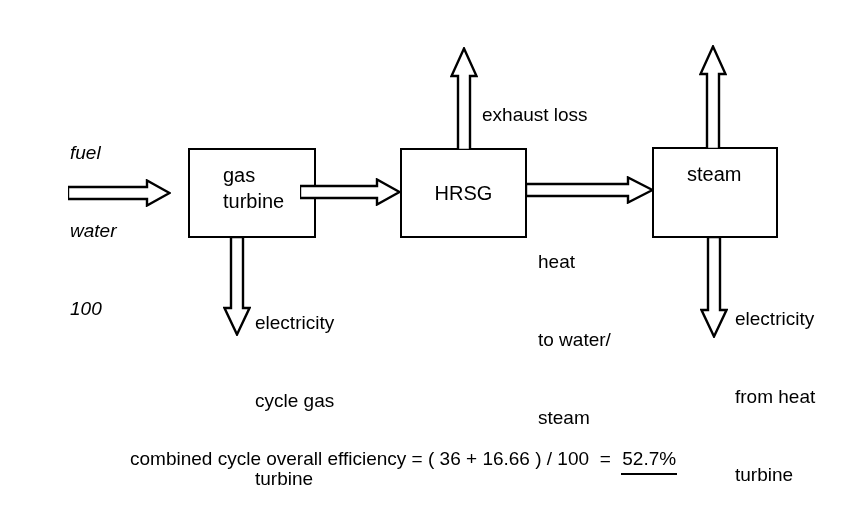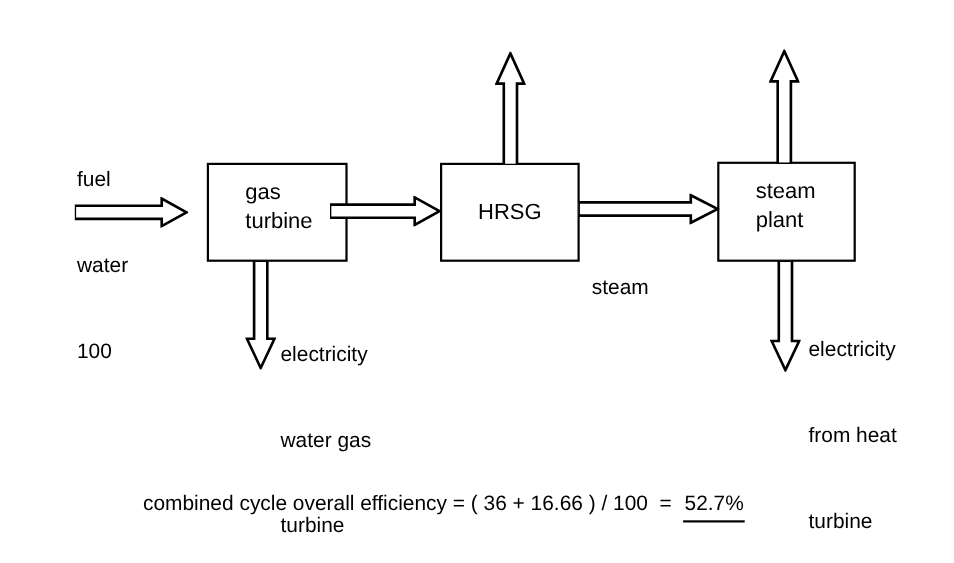--- a/index.html
+++ b/index.html
@@ -20,39 +20,42 @@
   .arrow { position:absolute; display:block; }
   .arrow polygon { fill:var(--box-fill); stroke:var(--ink); stroke-width:2.4; stroke-linejoin:miter; }
   .formula { position:absolute; left:130px; top:446px; font-size:19px; line-height:26px; white-space:pre; }
   .formula .result { display:inline-block; border-bottom:2px solid var(--ink); padding:0 1px 1px 1px; }
 </style>
 </head>
 <body>
 
 <div class="canvas">
 
-  <div class="lbl" style="left:70px; top:99px;">
+  <div class="lbl" style="left:70px; top:88px;font-style:italic;">
     <div>fuel</div>
     <div>water</div>
     <div>100</div>
   </div>
 
+  <div class="lbl" style="left:482px; top:50px;">
+    <div>exhaust loss</div>
+    <div>15</div>
+  </div>
 
   <div class="box twoline" style="left:188px; top:148px; width:128px; height:90px;">
     <div>gas</div>
     <div>turbine</div>
   </div>
 
   <div class="box centered" style="left:400px; top:148px; width:127px; height:90px;text-align:right;">
     <div>HRSG</div>
   </div>
 
   <div class="box twoline" style="left:652px; top:147px; width:126px; height:91px;">
     <div>steam</div>
-    <div>plant</div>
   </div>
 
   <svg class="arrow" style="left:68px; top:179px;" width="103" height="28">
     <polygon points="0,8 79,8 79,1.5 101.5,14 79,26.5 79,20 0,20"></polygon>
   </svg>
 
   <svg class="arrow" style="left:300px; top:178px;" width="101" height="28">
     <polygon points="0,8 77,8 77,1.5 99.5,14 77,26.5 77,20 0,20"></polygon>
   </svg>
 
@@ -71,28 +74,30 @@
   <svg class="arrow" style="left:223px; top:237px;" width="28" height="99">
     <polygon points="8,0 8,71 1.5,71 14,97.5 26.5,71 20,71 20,0"></polygon>
   </svg>
 
   <svg class="arrow" style="left:700px; top:237px;" width="28" height="101">
     <polygon points="8,0 8,73 1.5,73 14,99.5 26.5,73 20,73 20,0"></polygon>
   </svg>
 
   <div class="lbl" style="left:255px; top:258px;">
     <div>electricity</div>
-    <div>water gas</div>
+    <div>cycle gas</div>
     <div>turbine</div>
     
     
     
   </div>
 
   <div class="lbl" style="left:538px; top:197px;">
+    <div>heat</div>
+    <div>to water/</div>
     <div>steam</div>
     
     
   </div>
 
   <div class="lbl" style="left:735px; top:254px;">
     <div>electricity</div>
     <div>from heat</div>
     <div>turbine</div>
     

